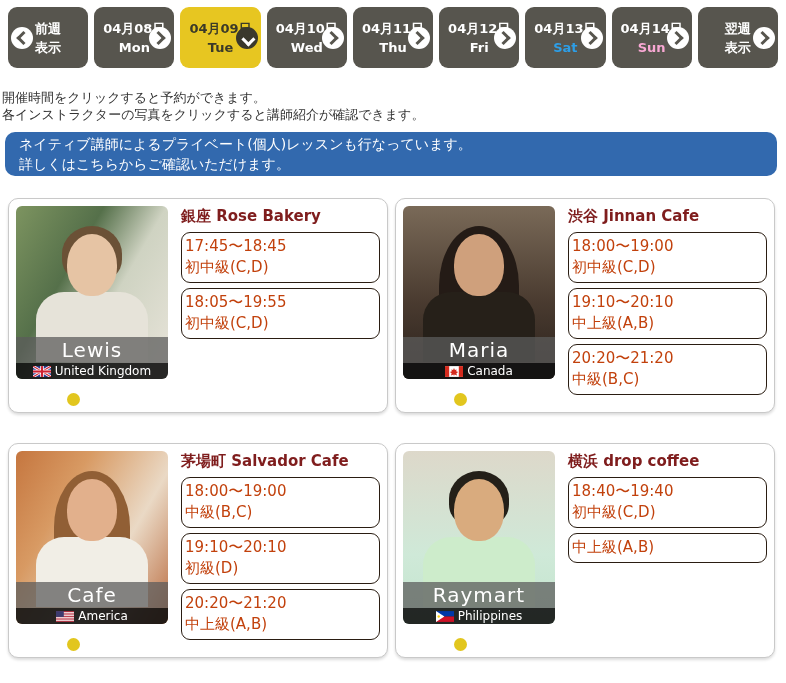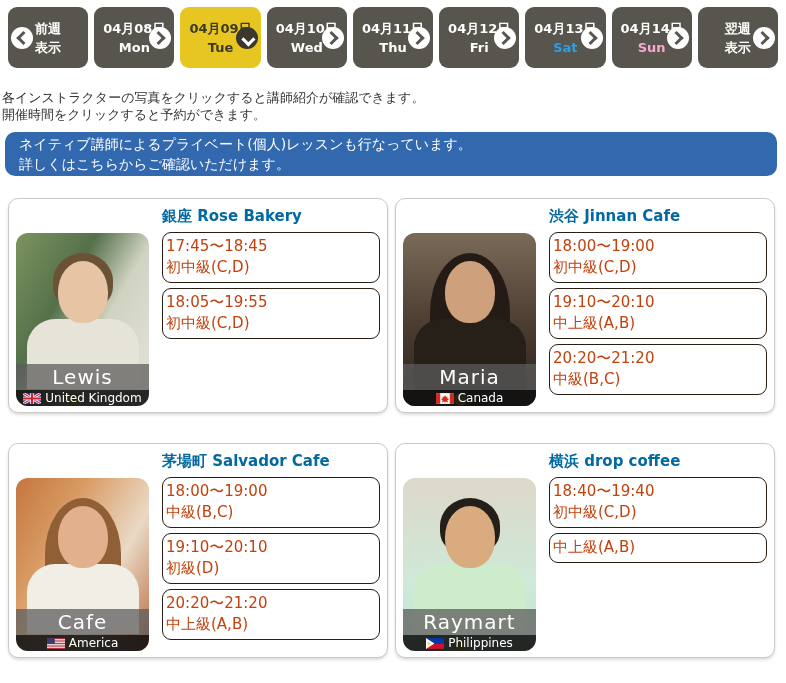--- a/index.html
+++ b/index.html
@@ -28,22 +28,22 @@
   
   .instructions{margin:21px 8px 0 2px;font-size:13px;line-height:17px;color:#333;}
   .banner{margin:9px 9px 7px 5px;background:#3269ae;border-radius:10px;color:#ffffff;
           padding:2px 14px;font-size:14px;line-height:20px;cursor:pointer;}
   
   .cards{margin:22px 8px 0 8px;display:grid;grid-template-columns:380px 380px;
          column-gap:7px;row-gap:30px;}
   .card{position:relative;box-sizing:border-box;width:380px;height:215px;
         border:1px solid #c9c9c9;border-radius:10px;background:#fff;
         box-shadow:0 2px 3px rgba(0,0,0,.14);padding:7px;display:flex;}
-  .photo{position:relative;flex:none;width:133px;height:173px;border-radius:12px;
-         overflow:hidden;cursor:pointer;margin-top:27px;}
+  .photo{position:relative;flex:none;width:152px;height:173px;border-radius:6px;
+         overflow:hidden;cursor:pointer;}
   .photo-lewis{background:linear-gradient(120deg,#7d9460 0%,#55704a 35%,#cfd3c2 60%,#e8e4da 100%);}
   .photo-maria{background:linear-gradient(180deg,#7a6a58 0%,#4a3b30 55%,#2a211b 100%);}
   .photo-alexa{background:linear-gradient(120deg,#c5763f 0%,#d89a63 30%,#ead9c5 65%,#b96a3e 100%);}
   .photo-raymart{background:linear-gradient(180deg,#ddd8ca 0%,#cfe9d8 60%,#c2e4cd 100%);}
   .ph-hair{position:absolute;top:20px;left:50%;transform:translateX(-50%);width:60px;height:56px;
            border-radius:50% 50% 40% 40%;z-index:1;}
   .hair-lewis{background:#6b5136;}
   .hair-maria{background:#241b16;width:80px;height:120px;}
   .hair-alexa{background:#915f35;width:76px;height:112px;}
   .hair-raymart{background:#242019;}
@@ -60,21 +60,21 @@
   .face-alexa{background:#e2b08c;}
   .face-raymart{background:#d9ab7e;}
   .name-band{position:absolute;left:0;right:0;bottom:16px;height:26px;z-index:5;
              background:rgba(92,92,92,.74);color:#fff;font-size:20px;letter-spacing:1px;
              display:flex;align-items:center;justify-content:center;}
   .country-band{position:absolute;left:0;right:0;bottom:0;height:16px;z-index:5;
                 background:rgba(18,18,18,.9);color:#fff;font-size:12px;font-weight:normal;
                 display:flex;align-items:center;justify-content:center;gap:4px;}
   .flag{width:18px;height:11px;flex:none;display:block;}
   .card-body{margin-left:13px;flex:1;min-width:0;}
-  .card-title{font-size:15px;font-weight:bold;color:#0369a1;margin:1px 0 7px 0;line-height:18px;}
+  .card-title{font-size:15px;font-weight:bold;color:#7f1d1d;margin:1px 0 7px 0;line-height:18px;}
   .slot{border:1px solid #2a1d12;border-radius:9px;margin-bottom:5px;cursor:pointer;
         padding:3px 6px 4px 3px;font-size:15px;line-height:21px;color:#c2410c;background:#fff;}
   .dot{position:absolute;left:58px;bottom:6px;width:13px;height:13px;border-radius:50%;
        background:#e2c61e;cursor:pointer;}
 </style>
 </head>
 <body>
 
 <div class="navbar">
   <button class="nav-btn">
@@ -144,22 +144,22 @@
   <button class="nav-btn">
     <span class="chev right">
         <i></i>
       </span>
     <span>翌週</span>
     <span>表示</span>
   </button>
 </div>
 
 <div class="instructions">
+  <div>開催時間をクリックすると予約ができます。</div>
   <div>各インストラクターの写真をクリックすると講師紹介が確認できます。</div>
-  <div>開催時間をクリックすると予約ができます。</div>
 </div>
 
 <div class="banner">
   <div>ネイティブ講師によるプライベート(個人)レッスンも行なっています。</div>
   <div>詳しくはこちらからご確認いただけます。</div>
 </div>
 
 <div class="cards">
 
   <div class="card">

